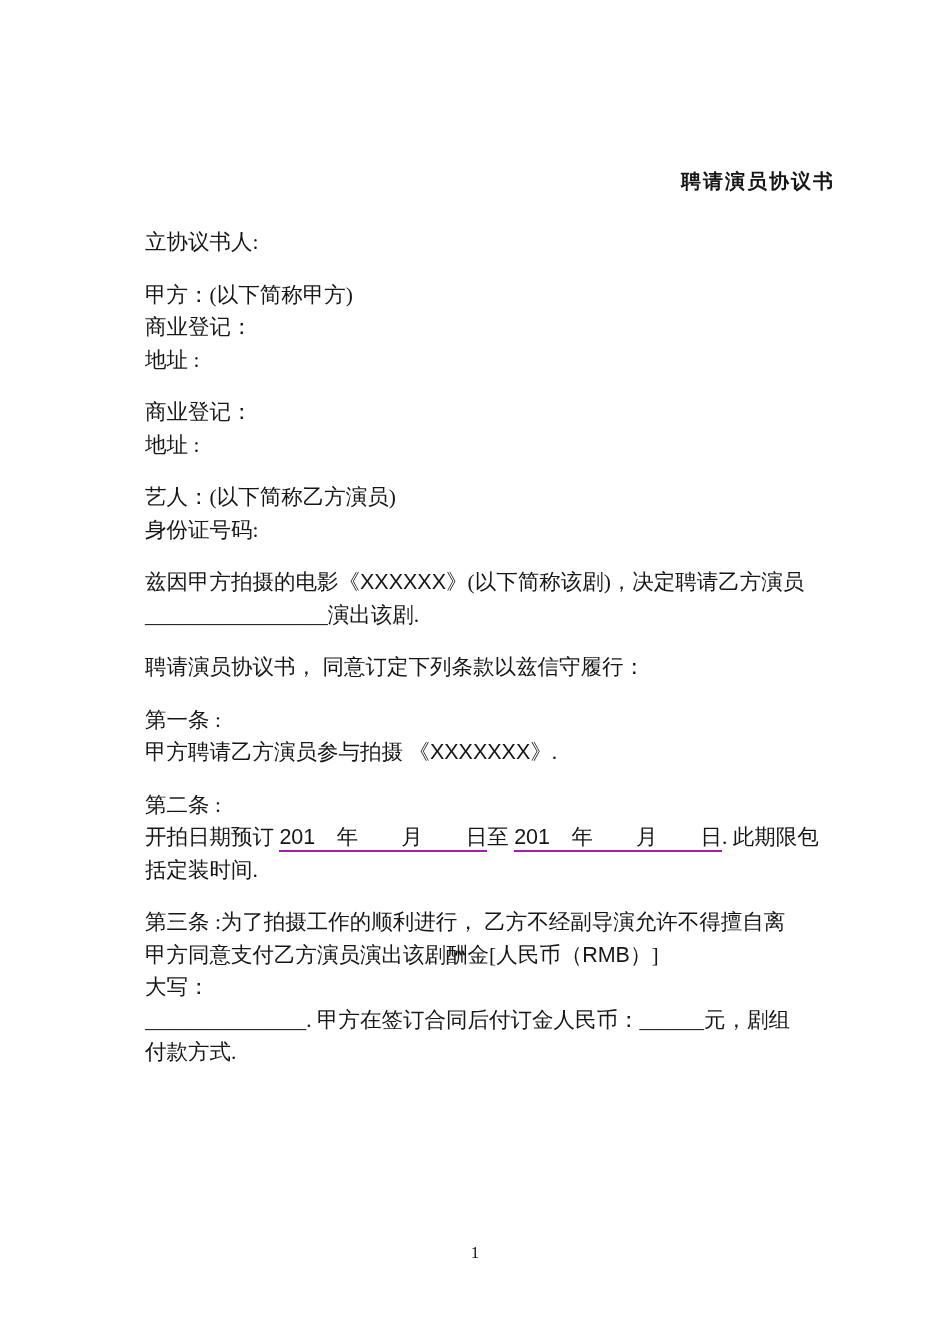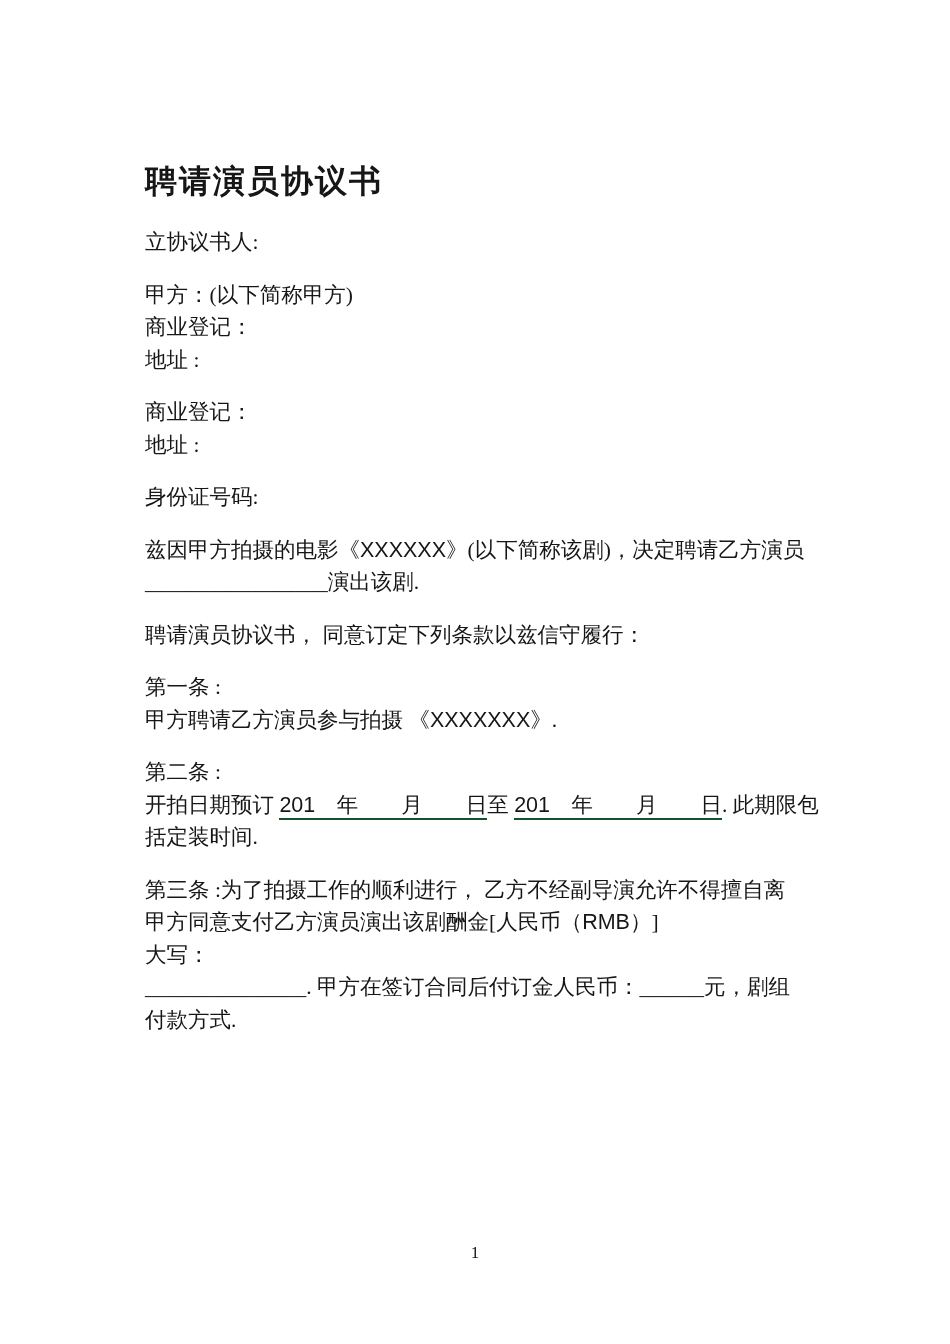--- a/index.html
+++ b/index.html
@@ -19,40 +19,40 @@
     overflow: hidden;
   }
   .content {
     position: absolute;
     left: 145px;
     top: 162px;
     width: 690px;
   }
   .doc-title {
     margin: 0 0 26px 0;
-    font-size: 32px;
+    font-size: 20px;
     line-height: 38px;
     font-weight: bold;
-    text-align: left;
+    text-align: right;
     letter-spacing: 2px;
   }
   p.line {
     margin: 0;
     white-space: nowrap;
   }
   p.gap {
     height: 20px;
     line-height: 20px;
   }
   .latin {
     font-family: "Liberation Sans", sans-serif;
     font-weight: normal;
   }
   .u {
-    border-bottom: 2px solid #14532d;
+    border-bottom: 2px solid #a21caf;
     padding-bottom: 1px;
   }
   .blank {
     letter-spacing: 0;
   }
   .page-footer {
     position: absolute;
     left: 0;
     top: 1242px;
     width: 950px;
@@ -74,20 +74,21 @@
 
     <p class="line">甲方：(以下简称甲方)</p>
     <p class="line">商业登记：</p>
     <p class="line">地址 :</p>
     <p class="line gap"></p>
 
     <p class="line">商业登记：</p>
     <p class="line">地址 :</p>
     <p class="line gap"></p>
 
+    <p class="line">艺人：(以下简称乙方演员)</p>
     <p class="line">身份证号码:</p>
     <p class="line gap"></p>
 
     <p class="line"><span>兹因甲方拍摄的电影《</span><span class="latin">XXXXXX</span><span>》(以下简称该剧)，决定聘请乙方演员</span></p>
     <p class="line"><span class="blank">_________________</span><span>演出该剧.</span></p>
     <p class="line gap"></p>
 
     <p class="line">聘请演员协议书， 同意订定下列条款以兹信守履行：</p>
     <p class="line gap"></p>
 

